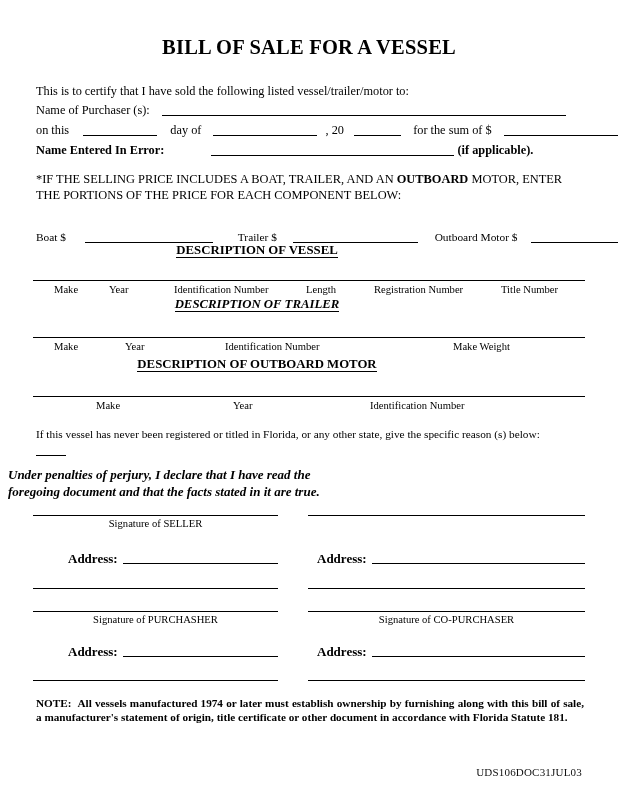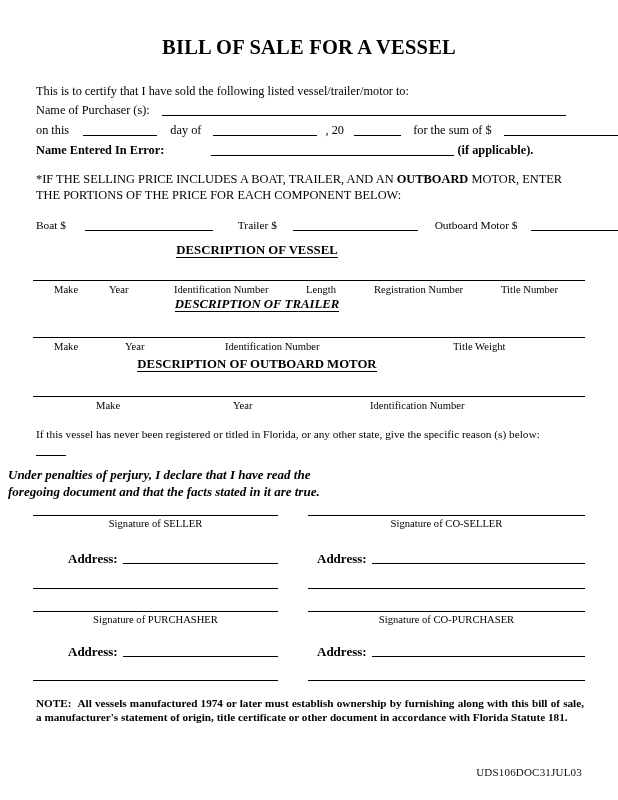--- a/index.html
+++ b/index.html
@@ -177,21 +177,21 @@
   <div class="row b" style="top:143px;">
     <span>Name Entered In Error:</span>
     <span class="fill" style="width:243px; margin-left:44px;"></span>
     <span style="">(if applicable).</span>
   </div>
 
   <div class="caps-para">
     <span>*IF THE SELLING PRICE INCLUDES A BOAT, TRAILER, AND AN </span><b>OUTBOARD</b><span> MOTOR, ENTER THE PORTIONS OF THE PRICE FOR EACH COMPONENT BELOW:</span>
   </div>
 
-  <div class="row" style="top:218px; font-size:11.4px;">
+  <div class="row" style="top:230px; font-size:11.4px;">
     <span>Boat $</span>
     <span class="fill" style="width:128px; margin-left:16px;"></span>
     <span style="margin-left:22px;">Trailer $</span>
     <span class="fill" style="width:125px; margin-left:13px;"></span>
     <span style="margin-left:14px;">Outboard Motor $</span>
     <span class="fill" style="width:108px; margin-left:11px;"></span>
   </div>
 
   <div class="sec-head" style="top:243px;">
     <span>DESCRIPTION OF VESSEL</span>
@@ -207,21 +207,21 @@
   </div>
 
   <div class="sec-head" style="top:297px;font-style:italic;">
     <span>DESCRIPTION OF TRAILER</span>
   </div>
   <div class="rule-full" style="top:337px;"></div>
   <div class="col-labels" style="top:341px;">
     <span style="left:21px;">Make</span>
     <span style="left:92px;">Year</span>
     <span style="left:192px;">Identification Number</span>
-    <span style="left:420px;">Title Weight</span>
+    <span style="left:420px;">Make Weight</span>
   </div>
 
   <div class="sec-head" style="top:357px;">
     <span>DESCRIPTION OF OUTBOARD MOTOR</span>
   </div>
   <div class="rule-full" style="top:396px;"></div>
   <div class="col-labels" style="top:400px;">
     <span style="left:63px;">Make</span>
     <span style="left:200px;">Year</span>
     <span style="left:337px;">Identification Number</span>
@@ -235,21 +235,20 @@
     <div>foregoing document and that the facts stated in it are true.</div>
   </div>
 
   <div class="sig-rule" style="left:33px; top:515px; width:245px;"></div>
   <div class="sig-caption" style="left:33px; top:518px; width:245px;">Signature of SELLER</div>
   <div class="addr-label" style="left:68px; top:551px;">Address:</div>
   <div class="sig-rule" style="left:123px; top:563px; width:155px;"></div>
   <div class="sig-rule" style="left:33px; top:588px; width:245px;"></div>
 
   <div class="sig-rule" style="left:308px; top:515px; width:277px;"></div>
-  <div class="sig-caption" style="left:308px; top:518px; width:277px;">Signature of CO-SELLER</div>
   <div class="addr-label" style="left:317px; top:551px;">Address:</div>
   <div class="sig-rule" style="left:372px; top:563px; width:213px;"></div>
   <div class="sig-rule" style="left:308px; top:588px; width:277px;"></div>
 
   <div class="sig-rule" style="left:33px; top:611px; width:245px;"></div>
   <div class="sig-caption" style="left:33px; top:614px; width:245px;">Signature of PURCHASHER</div>
   <div class="addr-label" style="left:68px; top:644px;">Address:</div>
   <div class="sig-rule" style="left:123px; top:656px; width:155px;"></div>
   <div class="sig-rule" style="left:33px; top:680px; width:245px;"></div>
 

